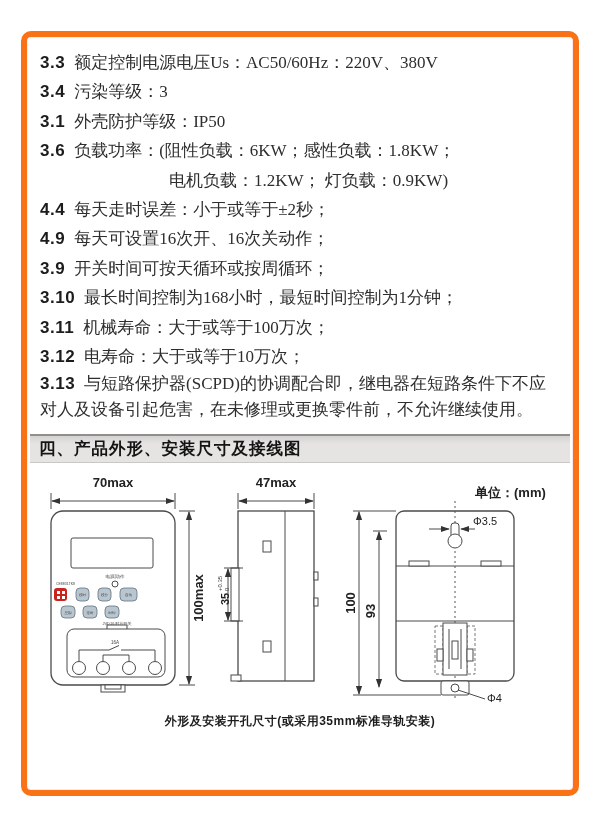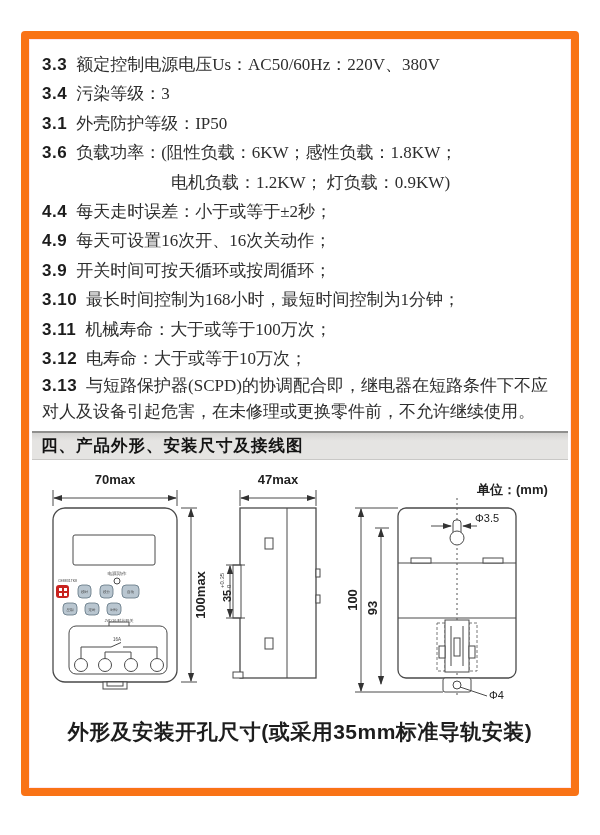--- a/index.html
+++ b/index.html
@@ -4,53 +4,53 @@
 <style>
   * { margin:0; padding:0; box-sizing:border-box; }
   html,body { width:600px; }
   body {
     width:600px; height:835px; background:#ffffff;
     font-family:"Liberation Sans", sans-serif;
     color:#2b2b2b; position:relative; overflow:hidden;
   }
   .frame {
     position:absolute; left:21px; top:31px; width:558px; height:765px;
-    border:8px solid #f97316; border-radius:4px; background:#fff;
+    border:6px solid #f97316; border-radius:10px; background:#fff;
     box-shadow: inset 0 0 0 1px #fde8f1;
   }
   .spec-list { padding:11px 13px 0 13px; }
   .spec-row {
     font-size:17px; line-height:29.4px; white-space:nowrap;
     font-family:"Liberation Serif", serif; color:#2e2e2e;
   }
   .spec-row .num {
     font-family:"Liberation Sans", sans-serif; font-weight:bold;
     color:#1c1c1c; margin-right:9px; letter-spacing:0.5px;
   }
   .spec-row.indent { padding-left:129px; }
   .spec-para { white-space:normal; line-height:26px; }
   .section-bar {
-    margin:6px 3px 0 3px; height:29px;
+    margin:11px 3px 0 3px; height:29px;
     background:linear-gradient(#d4d3d1, #e5e4e2 30%, #e5e4e2);
     border-top:2px solid #8f8f8d; border-bottom:1px solid #c9c8c6;
     display:flex; align-items:center; padding-left:9px;
   }
   .section-bar .title { font-size:16.5px; font-weight:bold; color:#141414; letter-spacing:1px; }
   .drawings { position:relative; height:240px; margin-top:8px; }
   .drawings svg { position:absolute; top:0; overflow:visible; }
   svg .ln   { stroke:#4a4a4a; stroke-width:1; fill:none; }
   svg .ln2  { stroke:#4a4a4a; stroke-width:1.3; fill:none; }
   svg .fillw{ fill:#ffffff; }
   svg .dim  { stroke:#4a4a4a; stroke-width:1; fill:none; }
   svg .dimtxt { font-family:"Liberation Sans", sans-serif; font-size:13px; fill:#222; font-weight:bold; }
   svg .dimtxt2{ font-family:"Liberation Sans", sans-serif; font-size:11px; fill:#222; }
   svg .tiny { font-family:"Liberation Sans", sans-serif; fill:#444; }
   .caption {
-    text-align:center; font-size:21px; font-weight:bold; color:#1d1d1d;
-    margin-top:10px; letter-spacing:0.5px;
+    text-align:center; font-size:12px; font-weight:bold; color:#1d1d1d;
+    margin-top:2px; letter-spacing:0.5px;
   }
 </style>
 </head>
 <body>
 
 <div class="frame">
 
   <div class="spec-list">
     <div class="spec-row"><span class="num">3.3</span><span>额定控制电源电压Us：AC50/60Hz：220V、380V</span></div>
     <div class="spec-row"><span class="num">3.4</span><span>污染等级：3</span></div>

